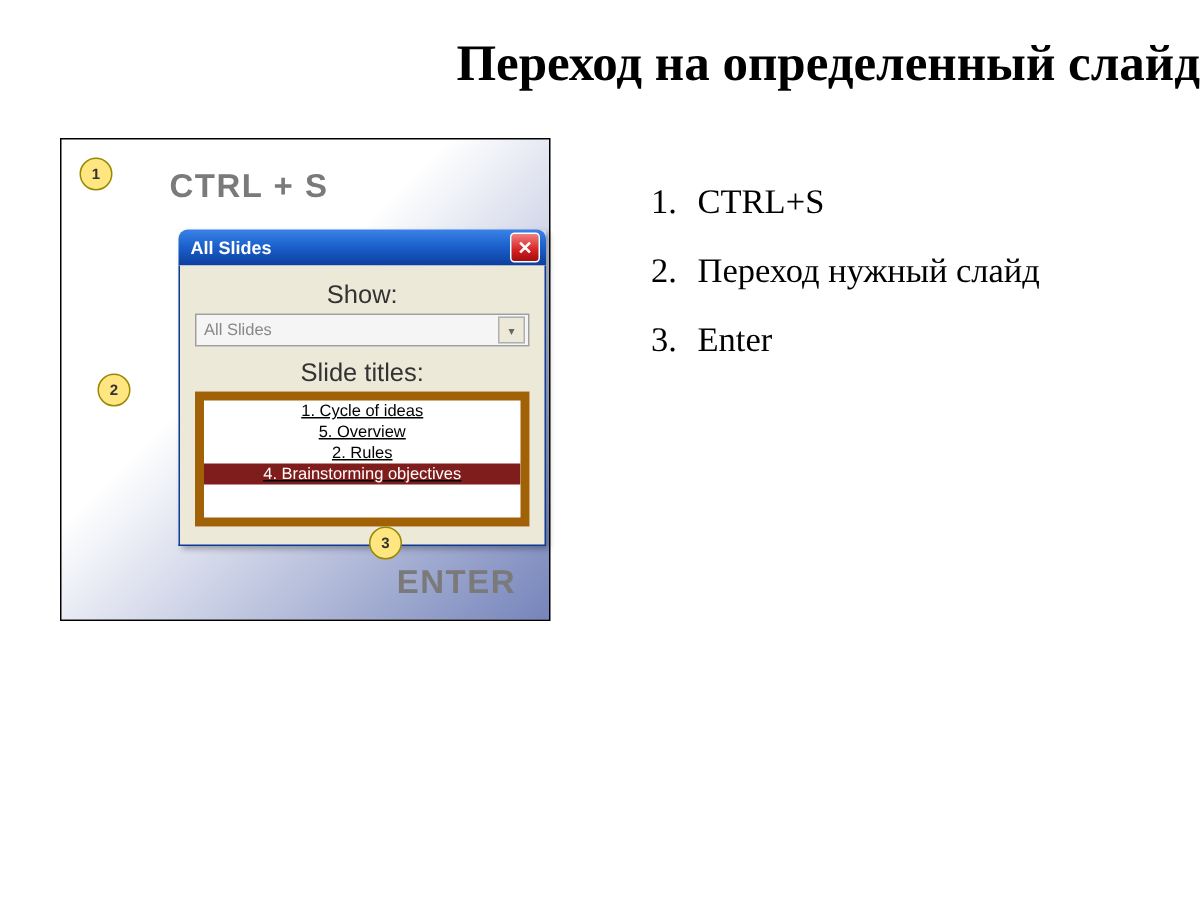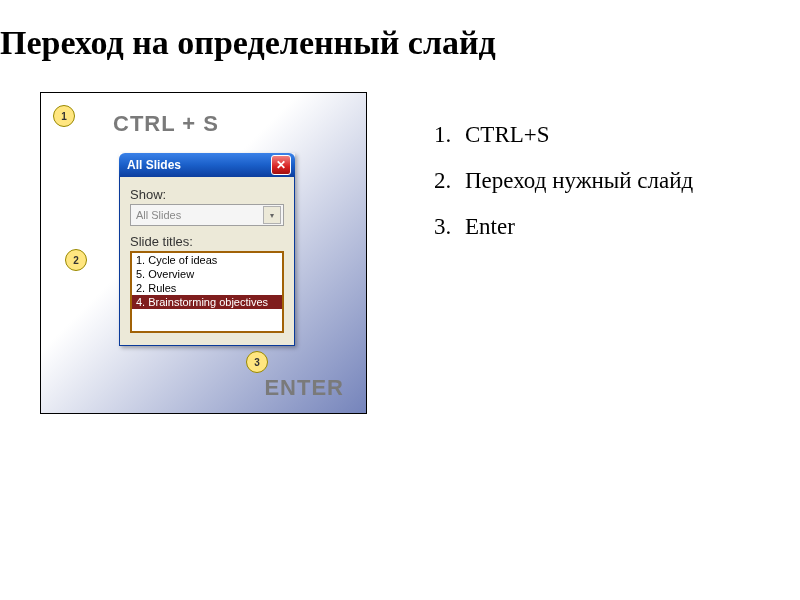--- a/index.html
+++ b/index.html
@@ -5,21 +5,21 @@
   body {
     margin: 0;
     padding: 0;
     width: 800px;
     height: 600px;
     font-family: "Times New Roman", serif;
     background: #ffffff;
     position: relative;
   }
   .title {
-    text-align: left;
+    text-align: right;
     font-size: 34px;
     font-weight: bold;
     margin-top: 24px;
     margin-bottom: 30px;
   }
   .content {
     display: flex;
     padding: 0 40px;
   }
   .left-panel {
@@ -60,24 +60,25 @@
   }
   .key-enter {
     right: 22px;
     bottom: 12px;
     font-size: 22px;
   }
   .dialog {
     position: absolute;
     left: 78px;
     top: 60px;
-    width: 176px;
+    width: 245px;
     font-family: Tahoma, Arial, sans-serif;
     font-size: 11px;
     box-shadow: 2px 2px 4px rgba(0,0,0,0.3);
+    text-align: center;
   }
   .dialog-titlebar {
     height: 24px;
     background: linear-gradient(to bottom, #3a81e8 0%, #1a5fc9 50%, #0c3e9e 100%);
     display: flex;
     align-items: center;
     justify-content: space-between;
     padding: 0 4px 0 8px;
     border-radius: 6px 6px 0 0;
     color: #fff;
@@ -98,21 +99,21 @@
     font-family: Arial, sans-serif;
     font-weight: bold;
   }
   .dialog-body {
     background: #ece9d8;
     border: 1px solid #0a3a9a;
     border-top: none;
     padding: 10px 10px 12px 10px;
   }
   .dlg-label {
-    font-size: 13px;
+    font-size: 17px;
     margin-bottom: 2px;
     color: #333;
   }
   .dlg-combo {
     height: 20px;
     border: 1px solid #a0a0a0;
     background: #f5f5f5;
     display: flex;
     align-items: center;
     justify-content: space-between;
@@ -126,25 +127,26 @@
     height: 16px;
     background: #ece9d8;
     border: 1px solid #b0b0b0;
     display: flex;
     align-items: center;
     justify-content: center;
     font-size: 8px;
     color: #666;
   }
   .dlg-list {
-    border: 2px solid #a16207;
+    border: 6px solid #a16207;
     background: #fff;
     height: 78px;
     overflow: hidden;
     font-size: 11px;
+    text-decoration: underline;
   }
   .dlg-list-item {
     padding: 1px 4px;
     color: #000;
     white-space: nowrap;
   }
   .dlg-list-item.selected {
     background: #7f1d1d;
     color: #fff;
   }

